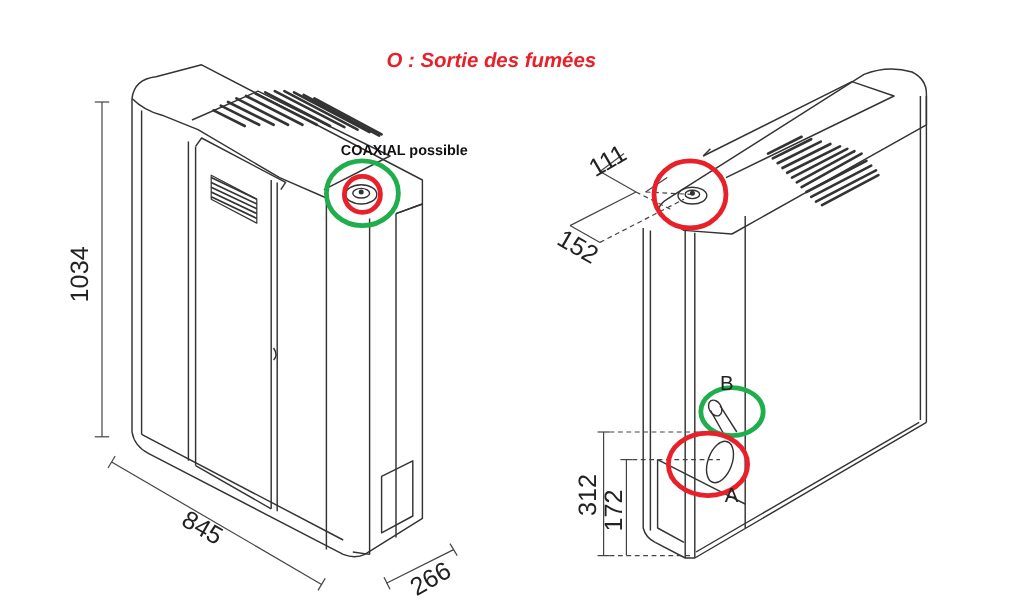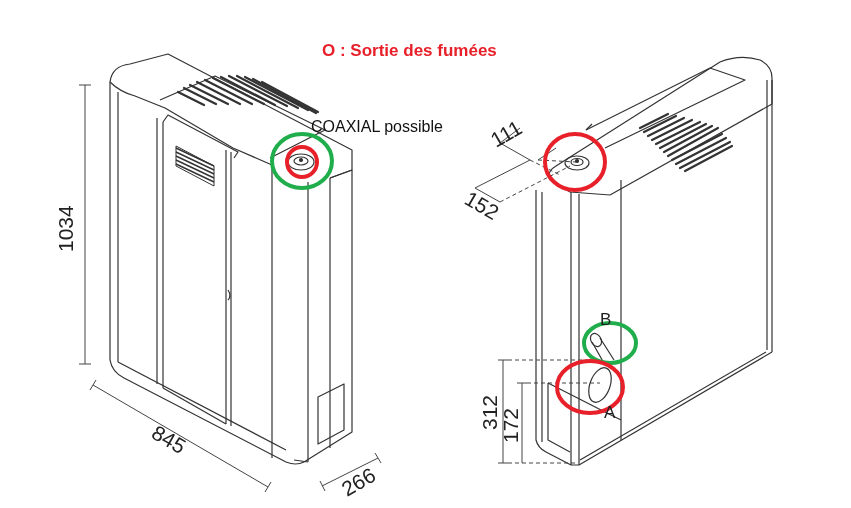--- a/index.html
+++ b/index.html
@@ -1,20 +1,20 @@
 <!DOCTYPE html>
 <html><head>
 <meta charset="utf-8">
 <style>
   html, body { margin: 0; padding: 0; background: #ffffff; }
   body { width: 851px; height: 508px; position: relative; overflow: hidden; font-family: "Liberation Sans", sans-serif; }
   #stage { position: absolute; left: 0; top: 0; width: 851px; height: 508px; }
-  .legend { position: absolute; left: 322px; top: 38px; font-family: "Liberation Sans", sans-serif; font-weight: bold; font-size: 17px; line-height: 25px; }
+  .legend { position: absolute; left: 322px; top: 38px; font-family: "Liberation Sans", sans-serif; font-weight: bold; font-size: 17px; line-height: 25px; font-style: italic; }
   .legend-row { white-space: nowrap; }
-  .coax { position: absolute; left: 311px; top: 118px; font-family: "Liberation Sans", sans-serif; font-weight: normal; font-size: 16px; color: #111; white-space: nowrap; }
+  .coax { position: absolute; left: 284px; top: 118px; font-family: "Liberation Sans", sans-serif; font-weight: bold; font-size: 12px; color: #111; white-space: nowrap; }
   .dim { font-family: "Liberation Sans", sans-serif; font-size: 21px; fill: #222; }
   .label { font-family: "Liberation Sans", sans-serif; font-size: 17px; fill: #222; }
 </style>
 </head>
 <body>
 
 <div id="stage">
 
   <svg width="851" height="508" viewBox="0 0 851 508" xmlns="http://www.w3.org/2000/svg">
     <g fill="none" stroke="#333" stroke-width="1.2" stroke-linejoin="round">

